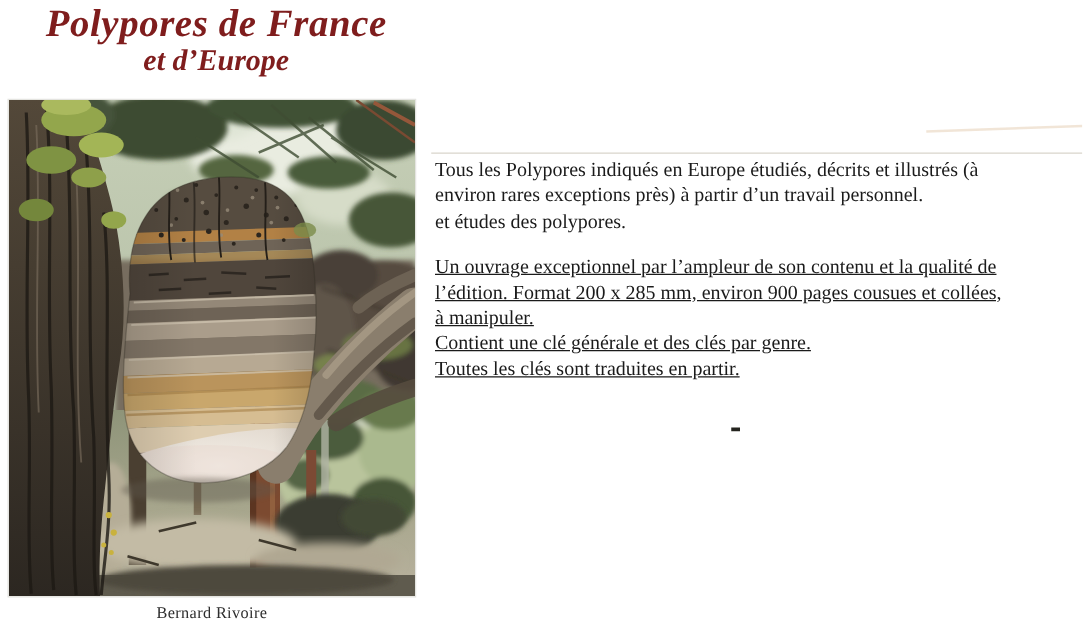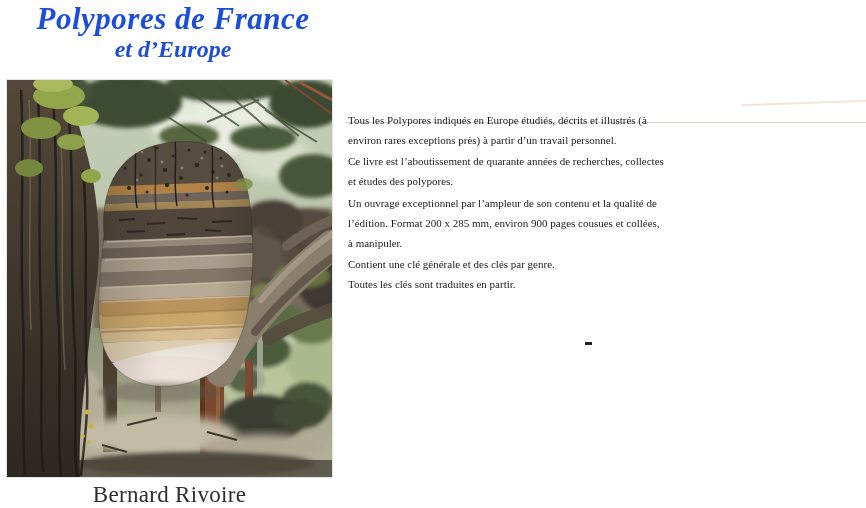--- a/index.html
+++ b/index.html
@@ -1,35 +1,35 @@
 <!DOCTYPE html>
 <html><head>
 <meta charset="utf-8">
 <style>
   html,body{margin:0;padding:0;background:#ffffff;}
   .page{
     position:relative;width:866px;height:508px;background:#ffffff;
     font-family:"Liberation Serif","DejaVu Serif",serif;overflow:hidden;color:#1b1b1b;
   }
   
-  .title-block{position:absolute;left:0;top:1px;width:346px;text-align:center;color:#1d4ed8;}
+  .title-block{position:absolute;left:0;top:1px;width:346px;text-align:center;color:#7f1d1d;}
   .title-line1{font-size:31px;font-weight:bold;font-style:italic;line-height:35px;letter-spacing:.5px;}
   .title-line2{font-size:24px;font-weight:bold;font-style:italic;line-height:27px;}
   
   .photo-figure{position:absolute;left:7px;top:80px;width:325px;height:397px;margin:0;outline:1px solid #e4e4e0;}
   .photo-figure svg{display:block;width:100%;height:100%;}
   .photo-caption{position:absolute;left:7px;top:482px;width:325px;text-align:center;
-    font-size:23px;color:#2e2e2e;letter-spacing:.3px;}
+    font-size:13px;color:#2e2e2e;letter-spacing:.3px;}
   
   .divider{position:absolute;left:345px;top:122px;width:521px;height:1px;background:#d9d5cb;}
   .artifact-line{position:absolute;left:741px;top:102px;width:125px;height:2px;background:#eddfcd;
     transform:rotate(-2deg);opacity:.8;}
-  .description{position:absolute;left:348px;top:110px;width:517px;font-size:11px;line-height:20.4px;}
+  .description{position:absolute;left:348px;top:127px;width:517px;font-size:16px;line-height:20.4px;}
   .para{margin:0;}
-  .para + .para{margin-top:1px;}
+  .para + .para{margin-top:16px;text-decoration:underline;}
   .line{display:block;white-space:nowrap;}
   .stray-mark{position:absolute;left:585px;top:342px;width:7px;height:3px;background:#24241f;}
 </style>
 </head>
 <body>
 
 <div class="page">
 
   <div class="title-block">
     <div class="title-line1">Polypores de France</div>
@@ -285,21 +285,20 @@
 
   <div class="photo-caption">Bernard Rivoire</div>
 
   <div class="divider"></div>
   <div class="artifact-line"></div>
 
   <div class="description">
     <p class="para">
       <span class="line">Tous les Polypores indiqués en Europe étudiés, décrits et illustrés (à</span>
       <span class="line">environ rares exceptions près) à partir d’un travail personnel.</span>
-      <span class="line">Ce livre est l’aboutissement de quarante années de recherches, collectes</span>
       <span class="line">et études des polypores.</span>
     </p>
     <p class="para">
       <span class="line">Un ouvrage exceptionnel par l’ampleur de son contenu et la qualité de</span>
       <span class="line">l’édition. Format 200 x 285 mm, environ 900 pages cousues et collées,</span>
       <span class="line">à manipuler.</span>
       <span class="line">Contient une clé générale et des clés par genre.</span>
       <span class="line">Toutes les clés sont traduites en partir.</span>
     </p>
   </div>

